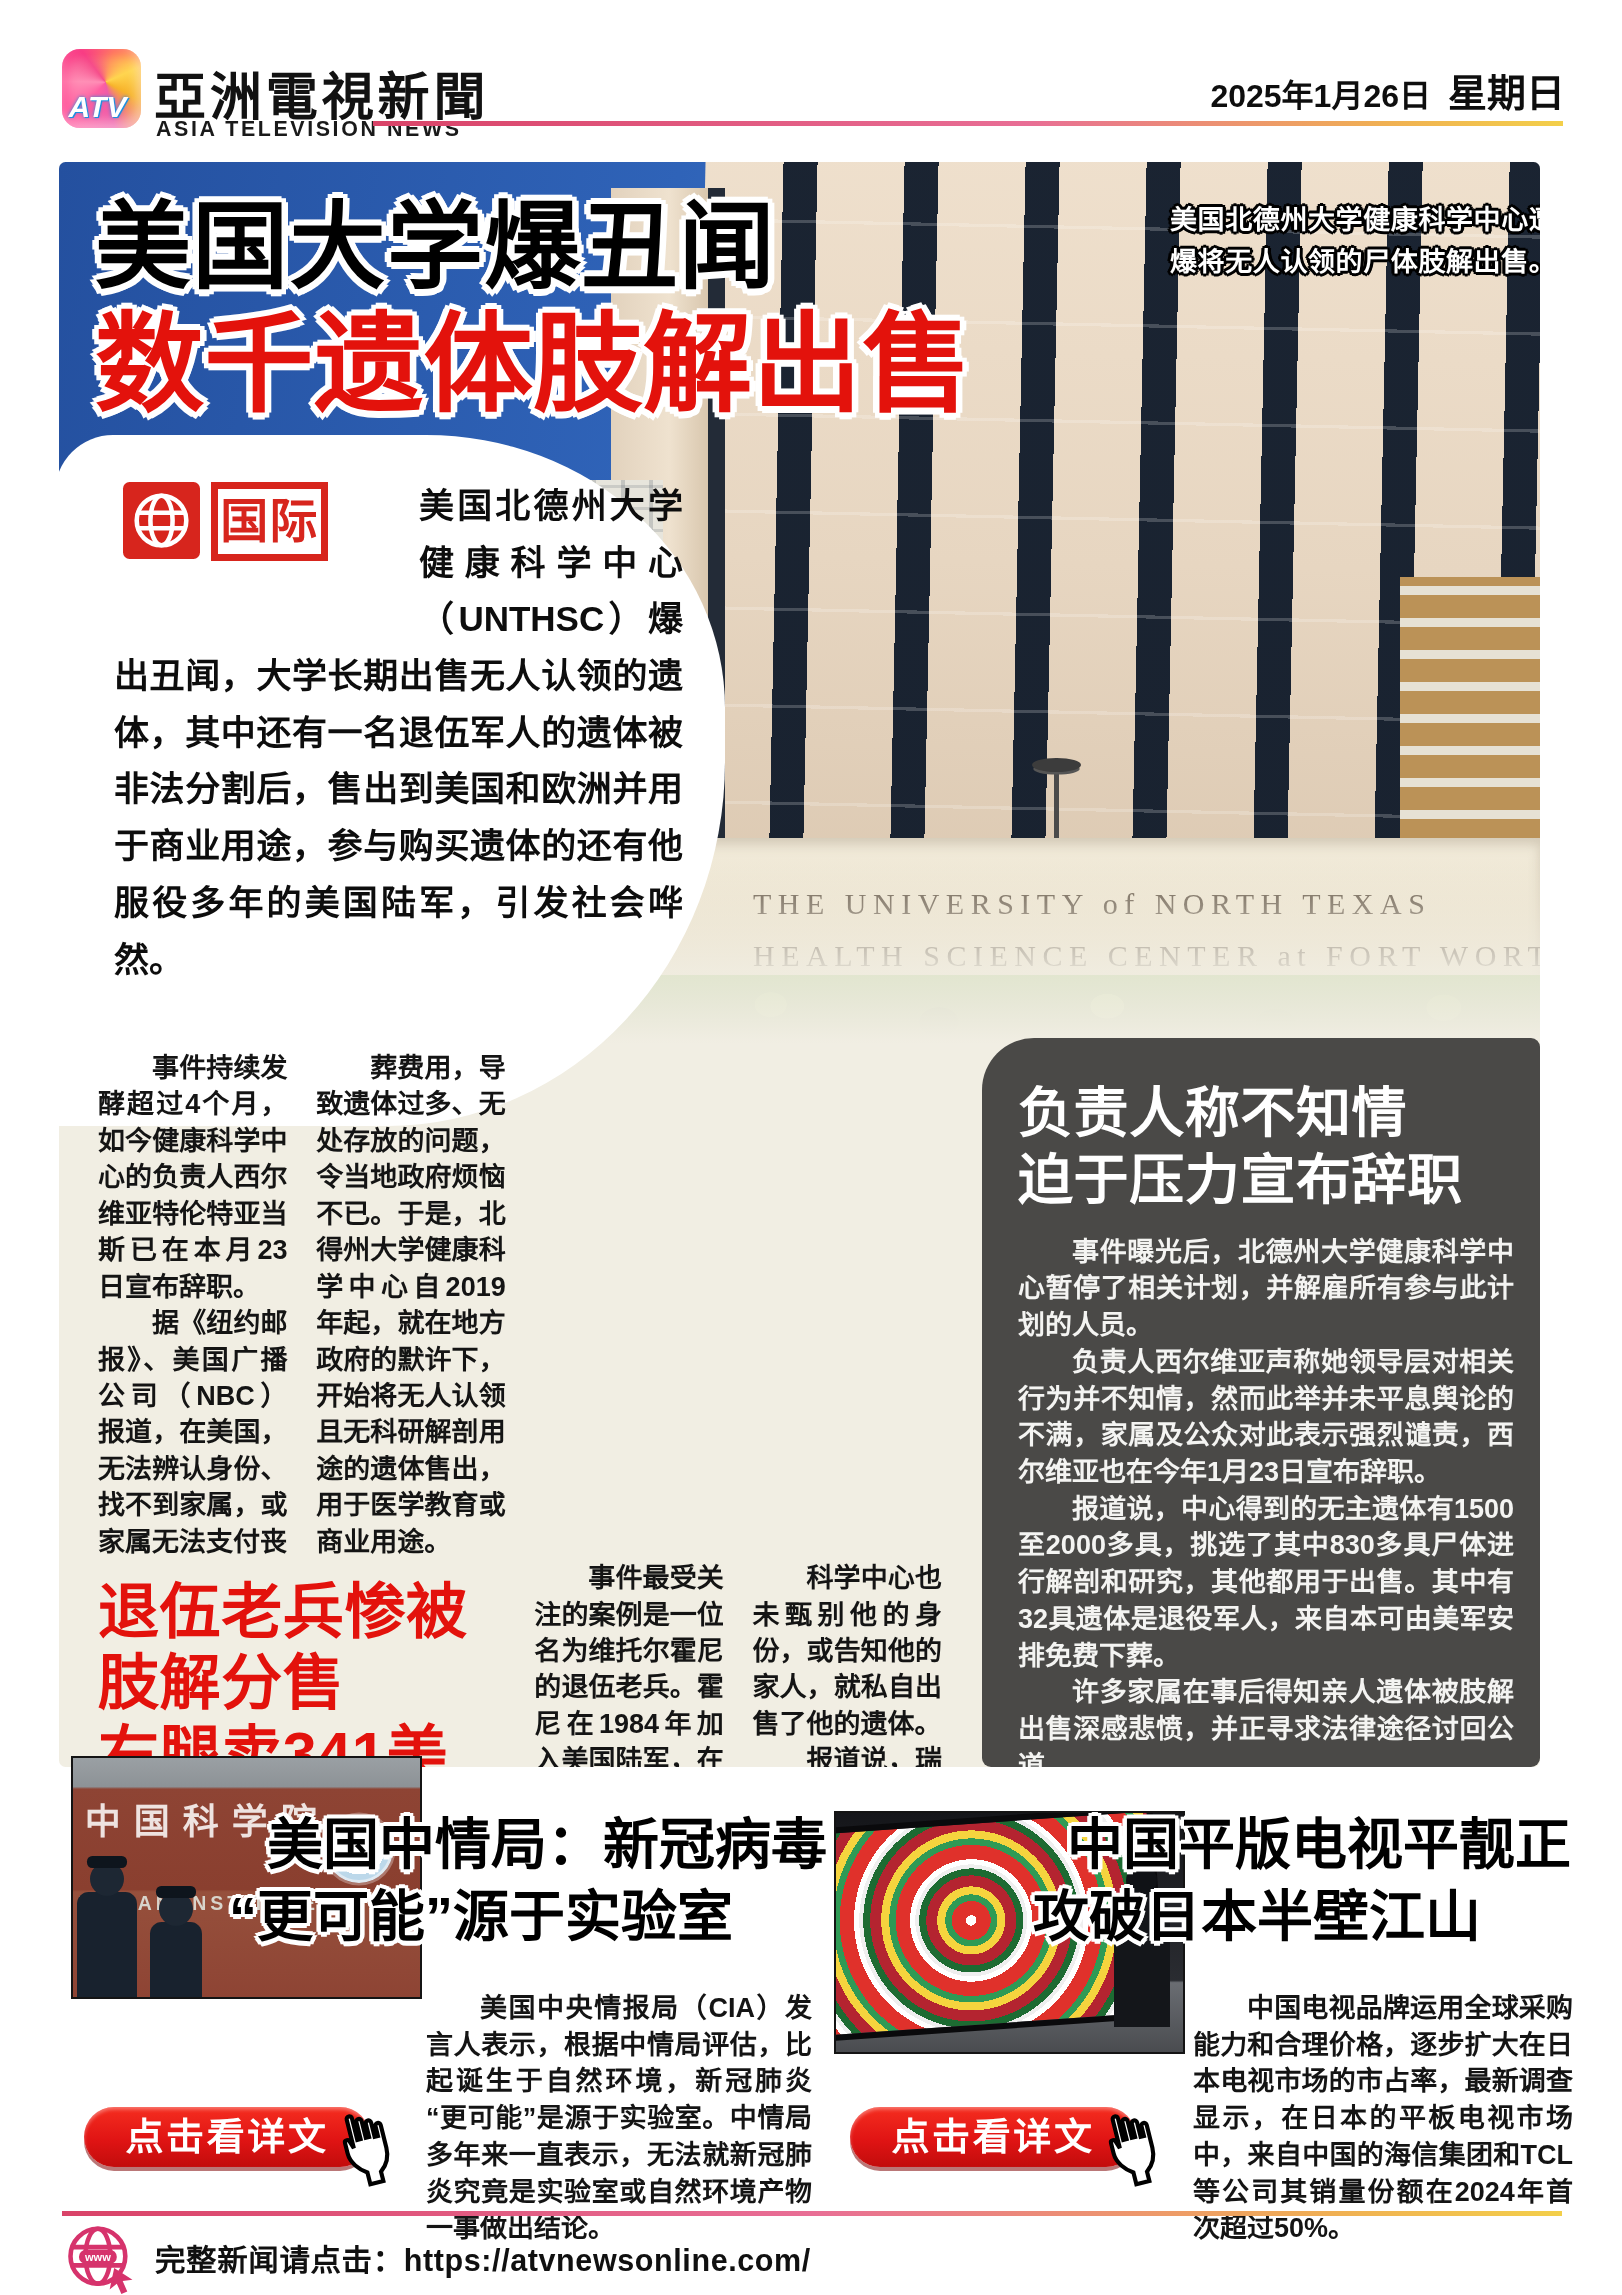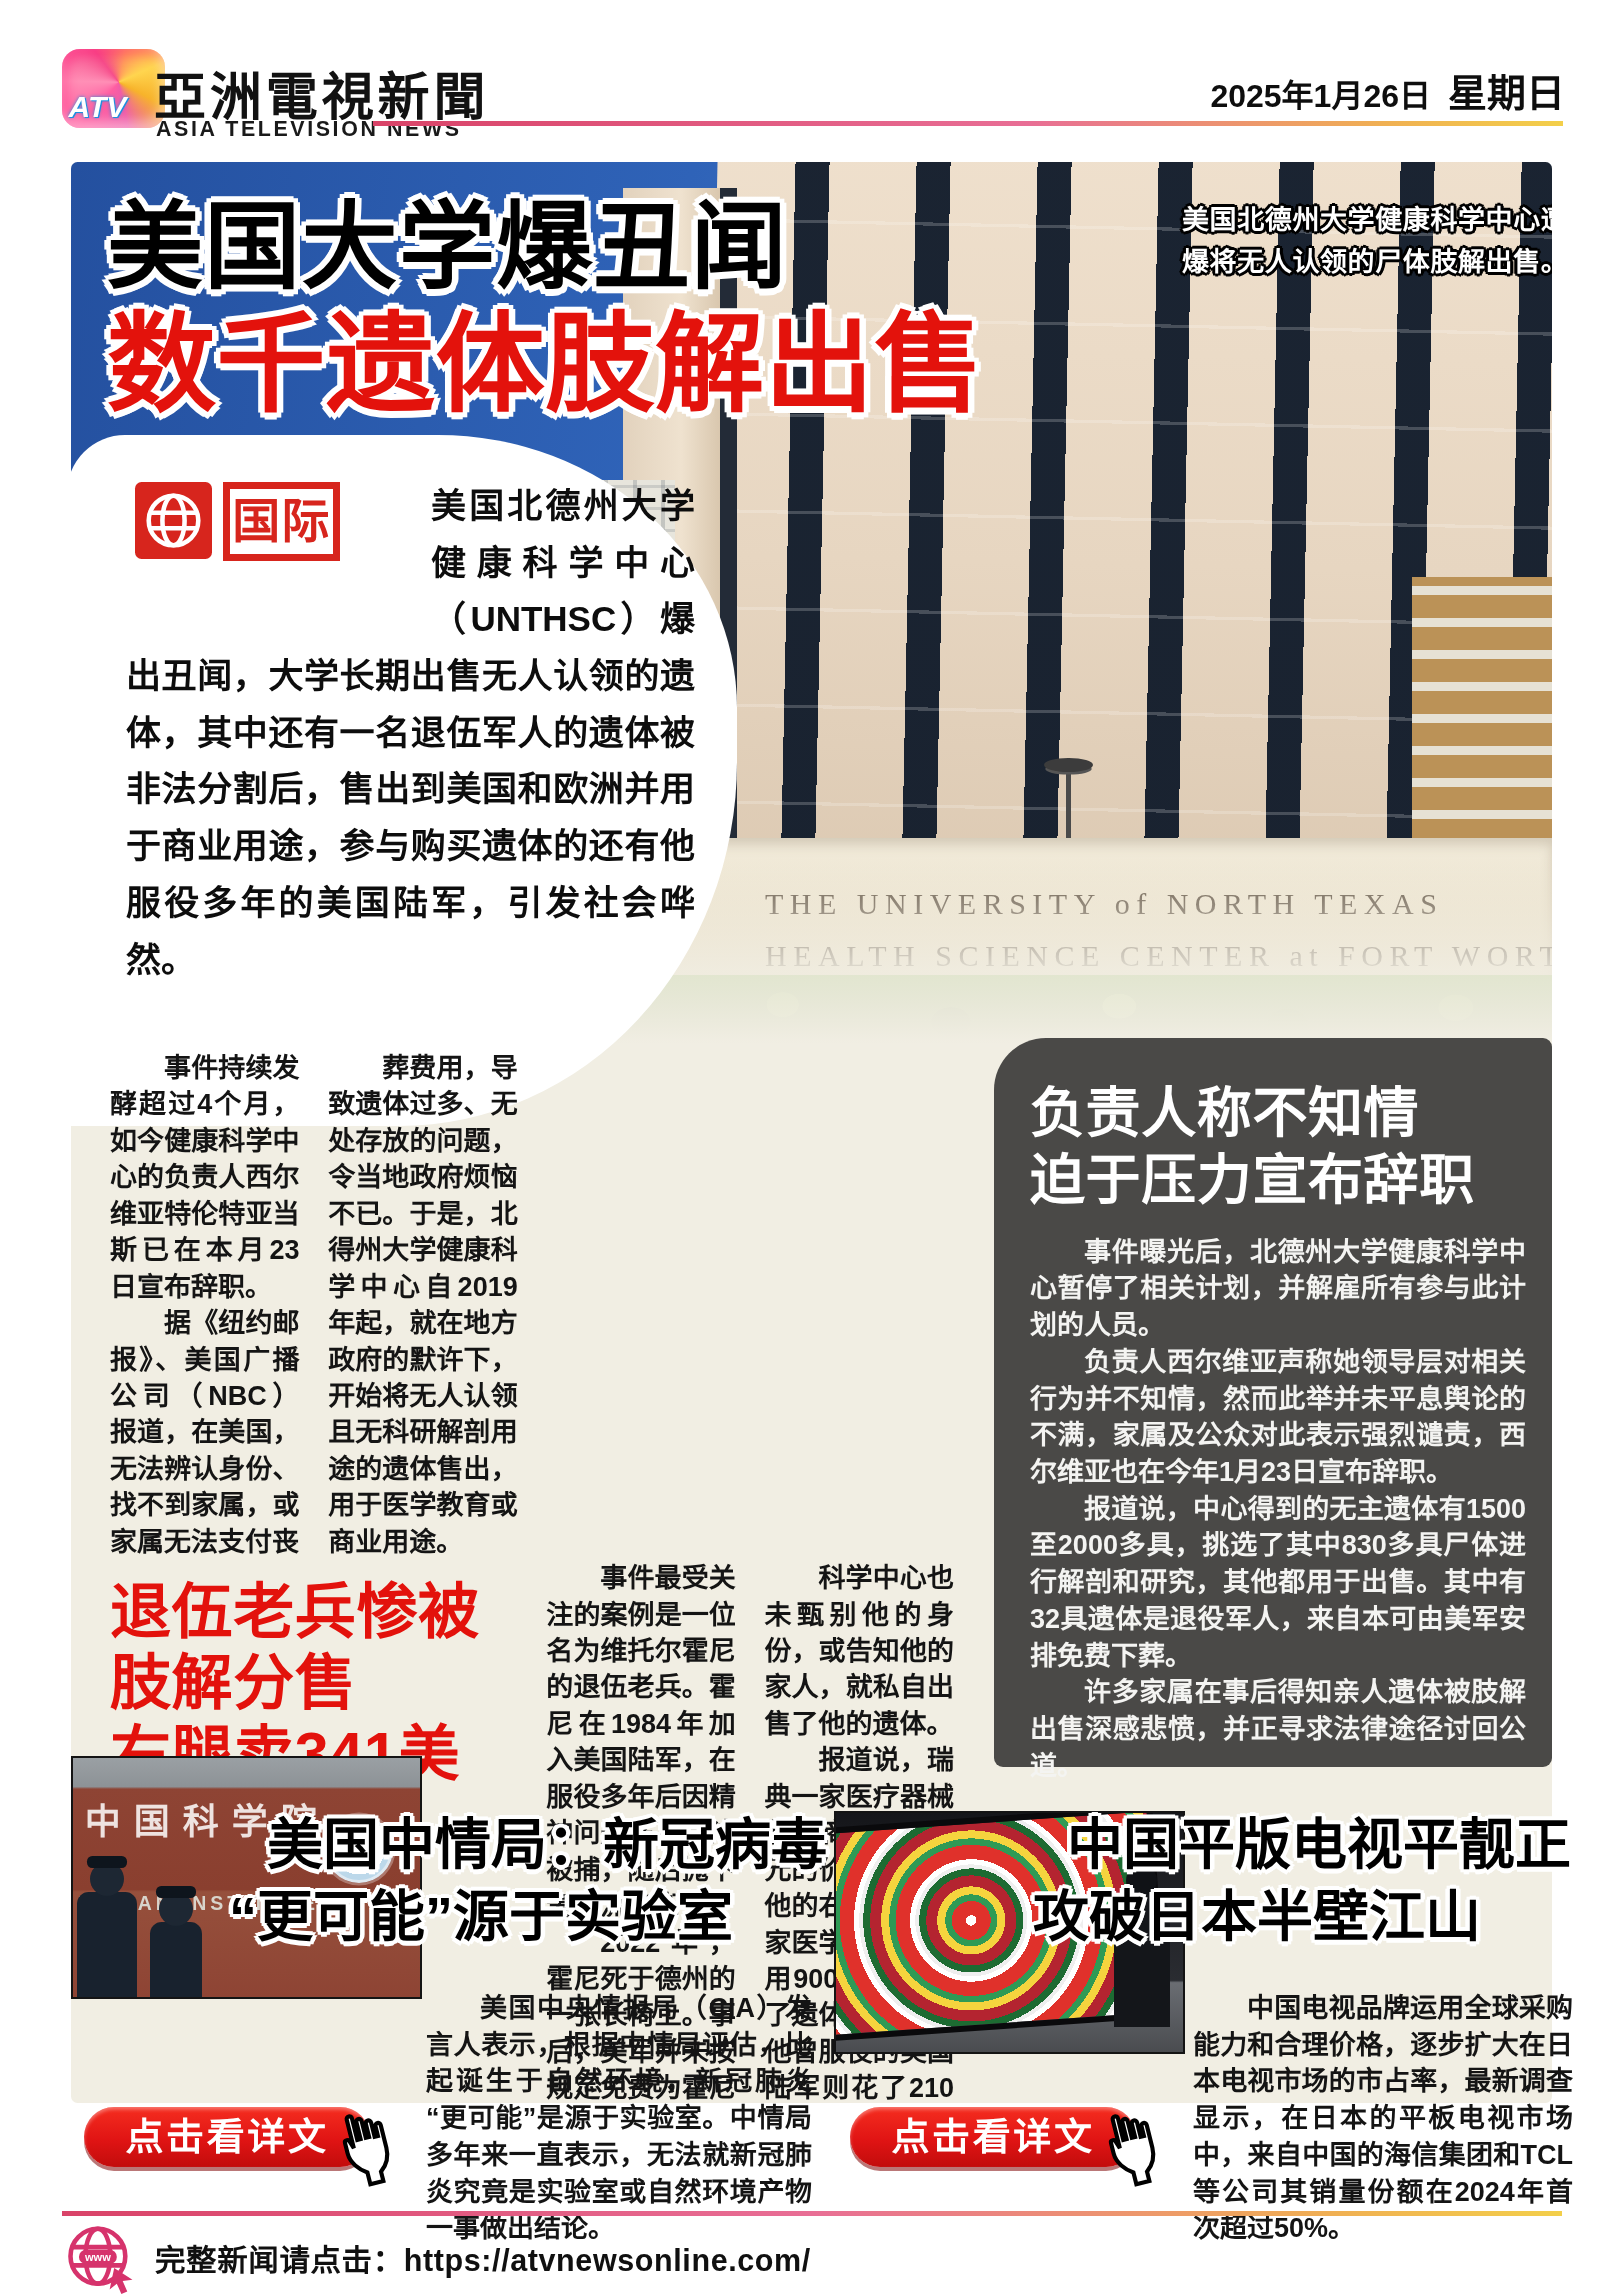--- a/index.html
+++ b/index.html
@@ -2,33 +2,33 @@
 <html lang="zh-CN" style="font-size:10.4px"><head>
 <meta charset="utf-8">
 <style>
   html,body{margin:0;padding:0;background:#ffffff;}
   .page{position:relative;width:1623px;height:2295px;background:#ffffff;overflow:hidden;
         font-family:"Liberation Sans","DejaVu Sans",sans-serif;color:#111;}
 
   
   .logo-icon{position:absolute;left:62px;top:49px;width:79px;height:79px;border-radius:18px;
     background:conic-gradient(from 220deg at 55% 42%, #ff5fa2, #ff8fb6, #f64e8b, #ff9d5c, #ffd54f, #f7b32b, #ef5da8, #ff5fa2);
-    box-shadow:inset -3.9px -6.5px 11.7px rgba(255,255,255,.45), inset 5.2px 6.5px 11.7px rgba(255,0,110,.35);padding-left:24px;}
+    box-shadow:inset -3.9px -6.5px 11.7px rgba(255,255,255,.45), inset 5.2px 6.5px 11.7px rgba(255,0,110,.35);}
   .logo-atv{position:absolute;left:6.5px;bottom:3.9px;font-size:30px;font-weight:900;font-style:italic;color:#fff;
     text-shadow:0 0 3.9px #1d8fe0,1.3px 1.3px 0 #1d8fe0;}
   .brand-cn{position:absolute;left:154px;top:55px;font-size:52px;font-weight:900;letter-spacing:3.9px;color:#121212;}
   .brand-en{position:absolute;left:156px;top:117px;font-size:21.4px;font-weight:700;letter-spacing:2.6px;color:#1a1a1a;}
   .header-line{position:absolute;left:373px;top:121px;width:1190px;height:5.2px;
     background:linear-gradient(90deg,#d94368 0%,#e86e95 55%,#f0b052 85%,#f3cf4a 100%);}
   .date-box{position:absolute;right:58px;top:62px;text-align:right;white-space:nowrap;}
   .date-text{font-size:32px;font-weight:700;color:#0e0e0e;}
   .weekday-text{font-size:39px;font-weight:900;color:#0e0e0e;margin-left:17px;}
 
   
-  .card{position:absolute;left:71px;top:162px;width:1481px;height:1941px;background:#f1eee3;
+  .card{position:absolute;left:59px;top:162px;width:1481px;height:1605px;background:#f1eee3;
         border-radius:6.5px;overflow:hidden;}
 
   
   .photo{position:absolute;left:0;top:0;width:100%;height:889px;overflow:hidden;
     background:linear-gradient(100deg,#24509f 0%,#2f63b8 38%,#4a7ec8 72%,#6f9bd6 100%);}
   .tower{position:absolute;left:639px;top:-19.5px;width:850px;height:766px;transform:rotate(1.2deg);
     background:
       repeating-linear-gradient(0deg, rgba(255,255,255,.20) 0 3.2px, rgba(0,0,0,0) 3.2px 97px),
       repeating-linear-gradient(90deg, rgba(0,0,0,0) 0 78px, rgba(13,24,40,.94) 78px 112px, rgba(0,0,0,0) 112px 121px),
       linear-gradient(180deg,#efe0cd 0%,#e7d6c1 55%,#dcc9b2 100%);}

